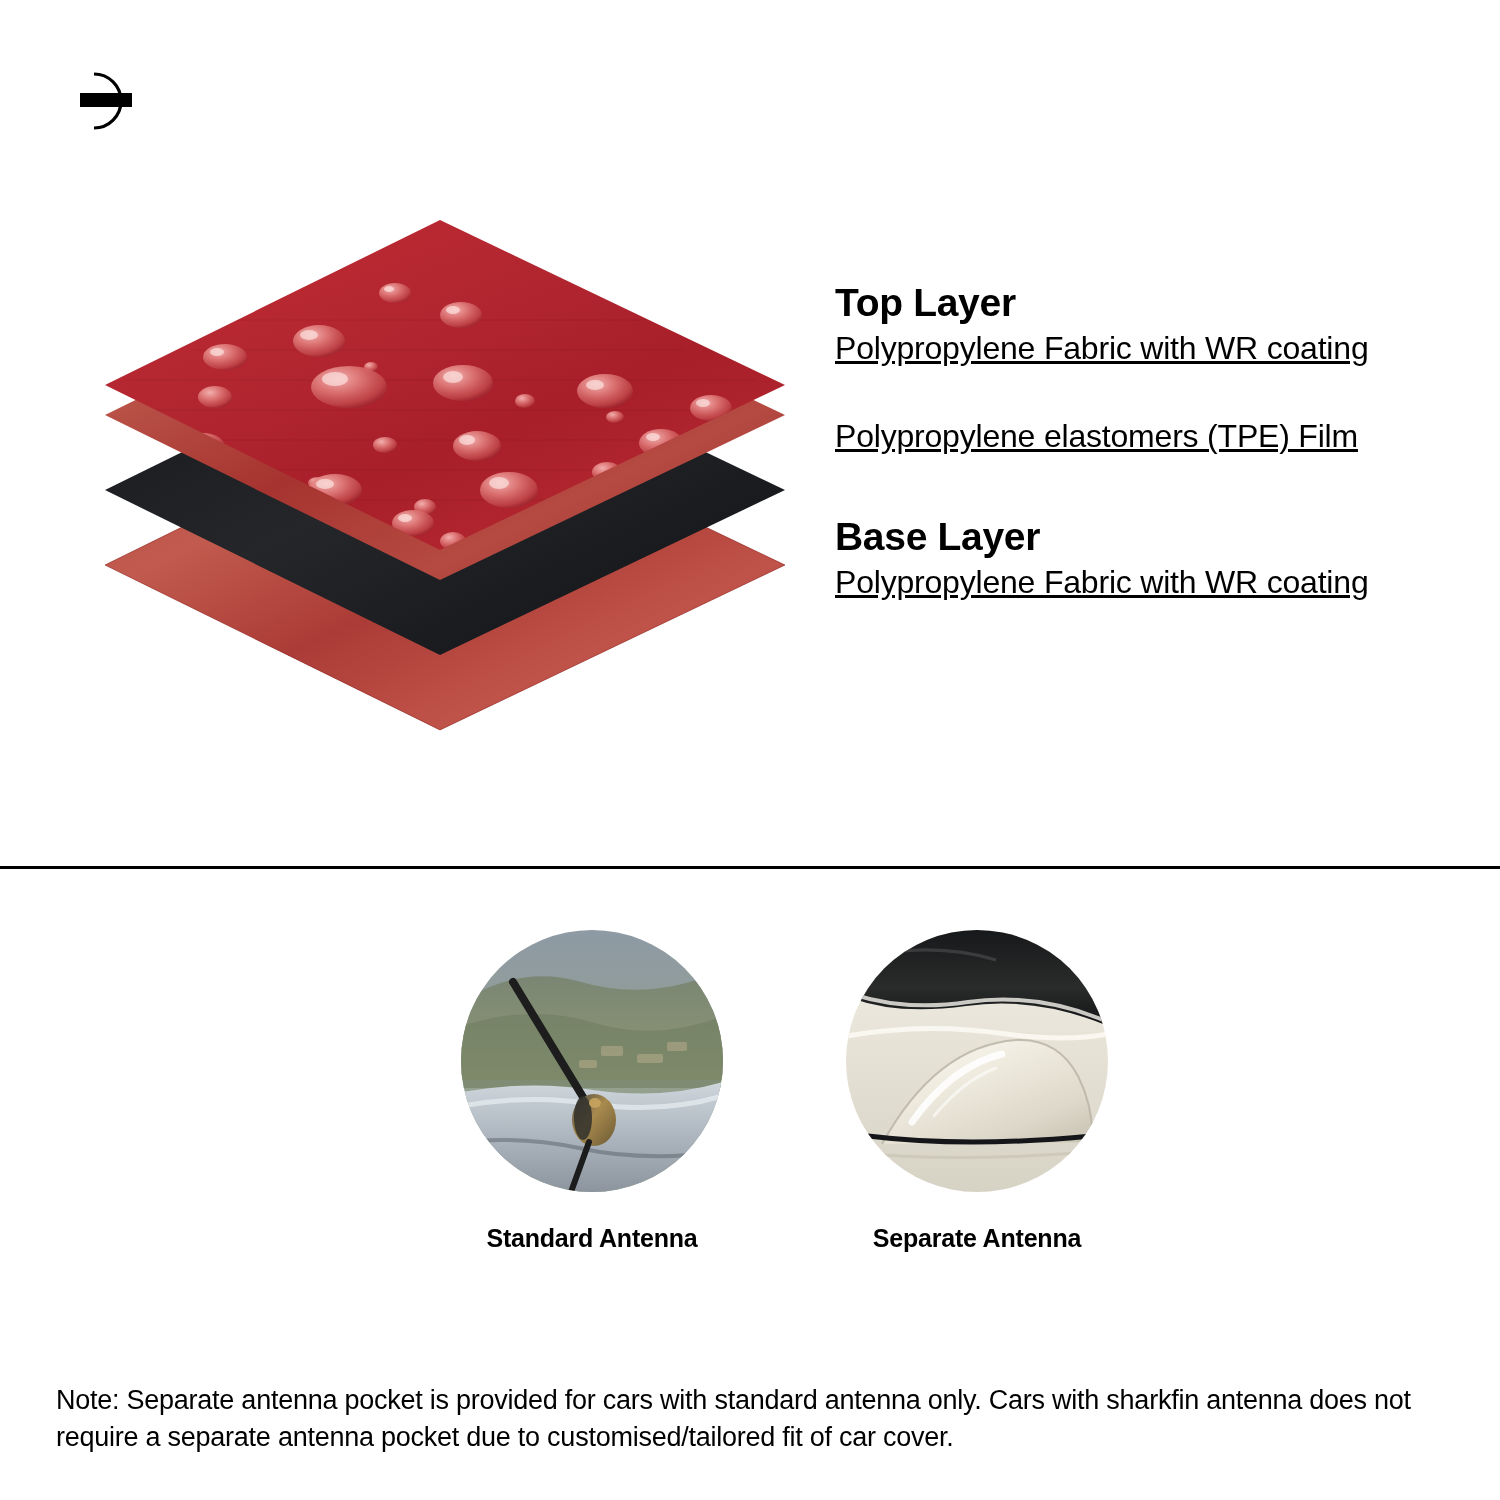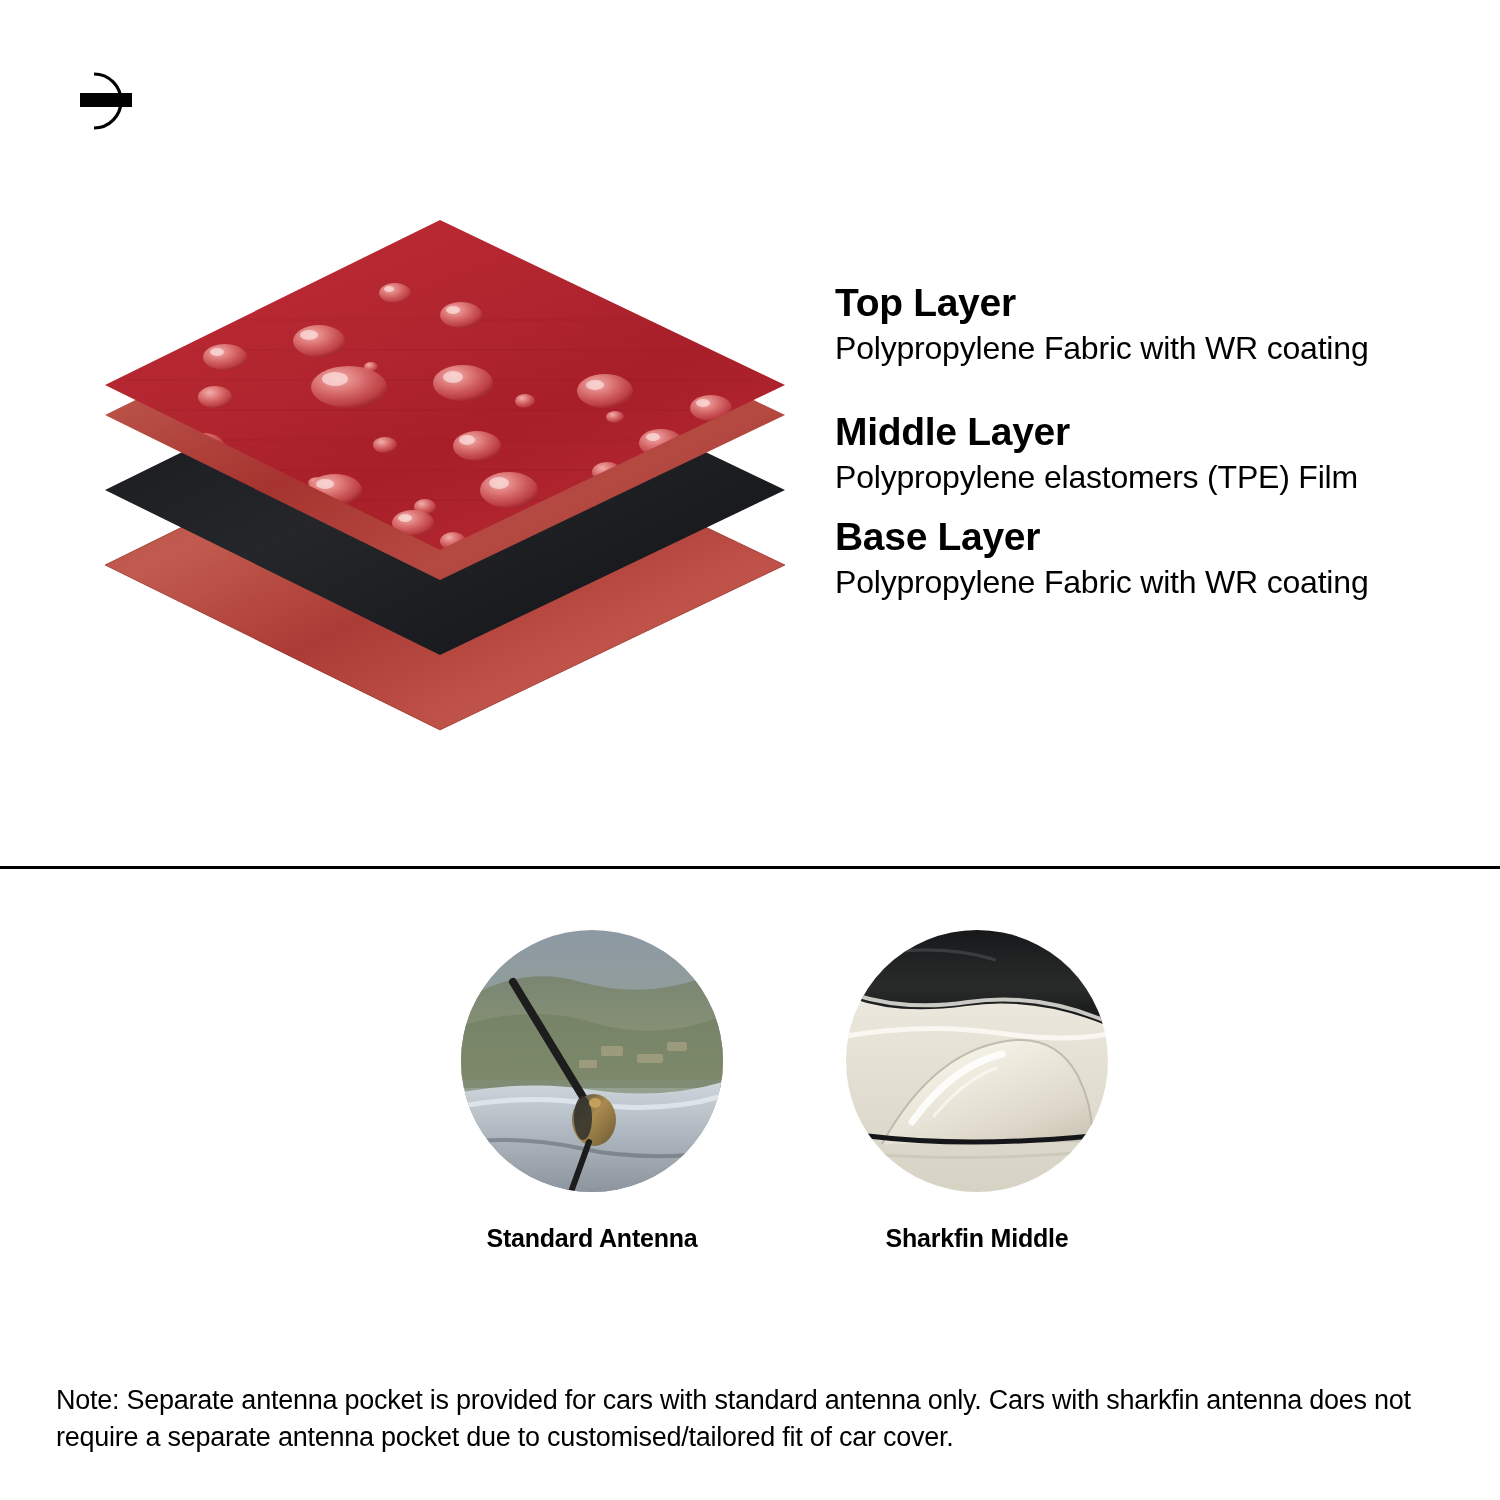--- a/index.html
+++ b/index.html
@@ -18,21 +18,21 @@
   
   .layers-figure { position:absolute; left:95px; top:205px; width:710px; height:550px; }
 
   .layer-text-block { position:absolute; left:835px; }
   .layer-title {
     font-size:39px; font-weight:bold; letter-spacing:-0.3px;
     line-height:1.05; white-space:nowrap;
   }
   .layer-desc {
     font-size:32px; font-weight:normal; letter-spacing:-0.2px;
-    line-height:1.15; white-space:nowrap; margin-top:6px;
+    line-height:1.15; white-space:nowrap; margin-top:6px;text-decoration:underline;
   }
   #layer-text-0 { top:283px; }
   #layer-text-1 { top:412px; }
   #layer-text-2 { top:517px; }
 
   
   .section-divider {
     position:absolute; left:0; top:866px; width:1500px; height:3px;
     background:#000000;
   }
@@ -191,21 +191,20 @@
         </g>
       </g>
     </svg>
   </div>
 
   <div class="layer-text-block" id="layer-text-0">
     <div class="layer-title">Top Layer</div>
     <div class="layer-desc">Polypropylene Fabric with WR coating</div>
   </div>
   <div class="layer-text-block" id="layer-text-1">
-    <div class="layer-title">Middle Layer</div>
     <div class="layer-desc">Polypropylene elastomers (TPE) Film</div>
   </div>
   <div class="layer-text-block" id="layer-text-2">
     <div class="layer-title">Base Layer</div>
     <div class="layer-desc">Polypropylene Fabric with WR coating</div>
   </div>
 
   <div class="section-divider"></div>
 
   <div class="antenna-row">
@@ -283,20 +282,20 @@
           <path d="M18 26 Q92 12 150 30" fill="none" stroke="#55585a" stroke-width="3" opacity="0.5"></path>
           <path d="M0 106 Q80 92 160 104 Q220 112 262 104" fill="none" stroke="#fbfaf5" stroke-width="5" opacity="0.85"></path>
           <path d="M36 214 Q90 116 170 110 Q212 108 232 146 Q248 178 246 212 Z" fill="url(#finB)"></path>
           <path d="M36 214 Q90 116 170 110 Q212 108 232 146 Q248 178 246 212" fill="none" stroke="#b7b2a2" stroke-width="2" opacity="0.8"></path>
           <path d="M66 192 Q106 136 156 124" fill="none" stroke="#ffffff" stroke-width="7" opacity="0.85" stroke-linecap="round"></path>
           <path d="M88 186 Q118 150 150 138" fill="none" stroke="#ffffff" stroke-width="3" opacity="0.55" stroke-linecap="round"></path>
           <path d="M22 206 Q120 218 246 206" fill="none" stroke="#15161a" stroke-width="5"></path>
           <path d="M0 222 Q120 234 262 220" fill="none" stroke="#c6c1b2" stroke-width="3" opacity="0.6"></path>
         </svg>
       </div>
-      <div class="antenna-caption">Sharkfin Middle</div>
+      <div class="antenna-caption">Separate Antenna</div>
     </div>
 
   </div>
 
   <div class="note-text">Note: Separate antenna pocket is provided for cars with standard antenna only. Cars with sharkfin antenna does not require a separate antenna pocket due to customised/tailored fit of car cover.</div>
 
 </div>
 
 </body></html>

